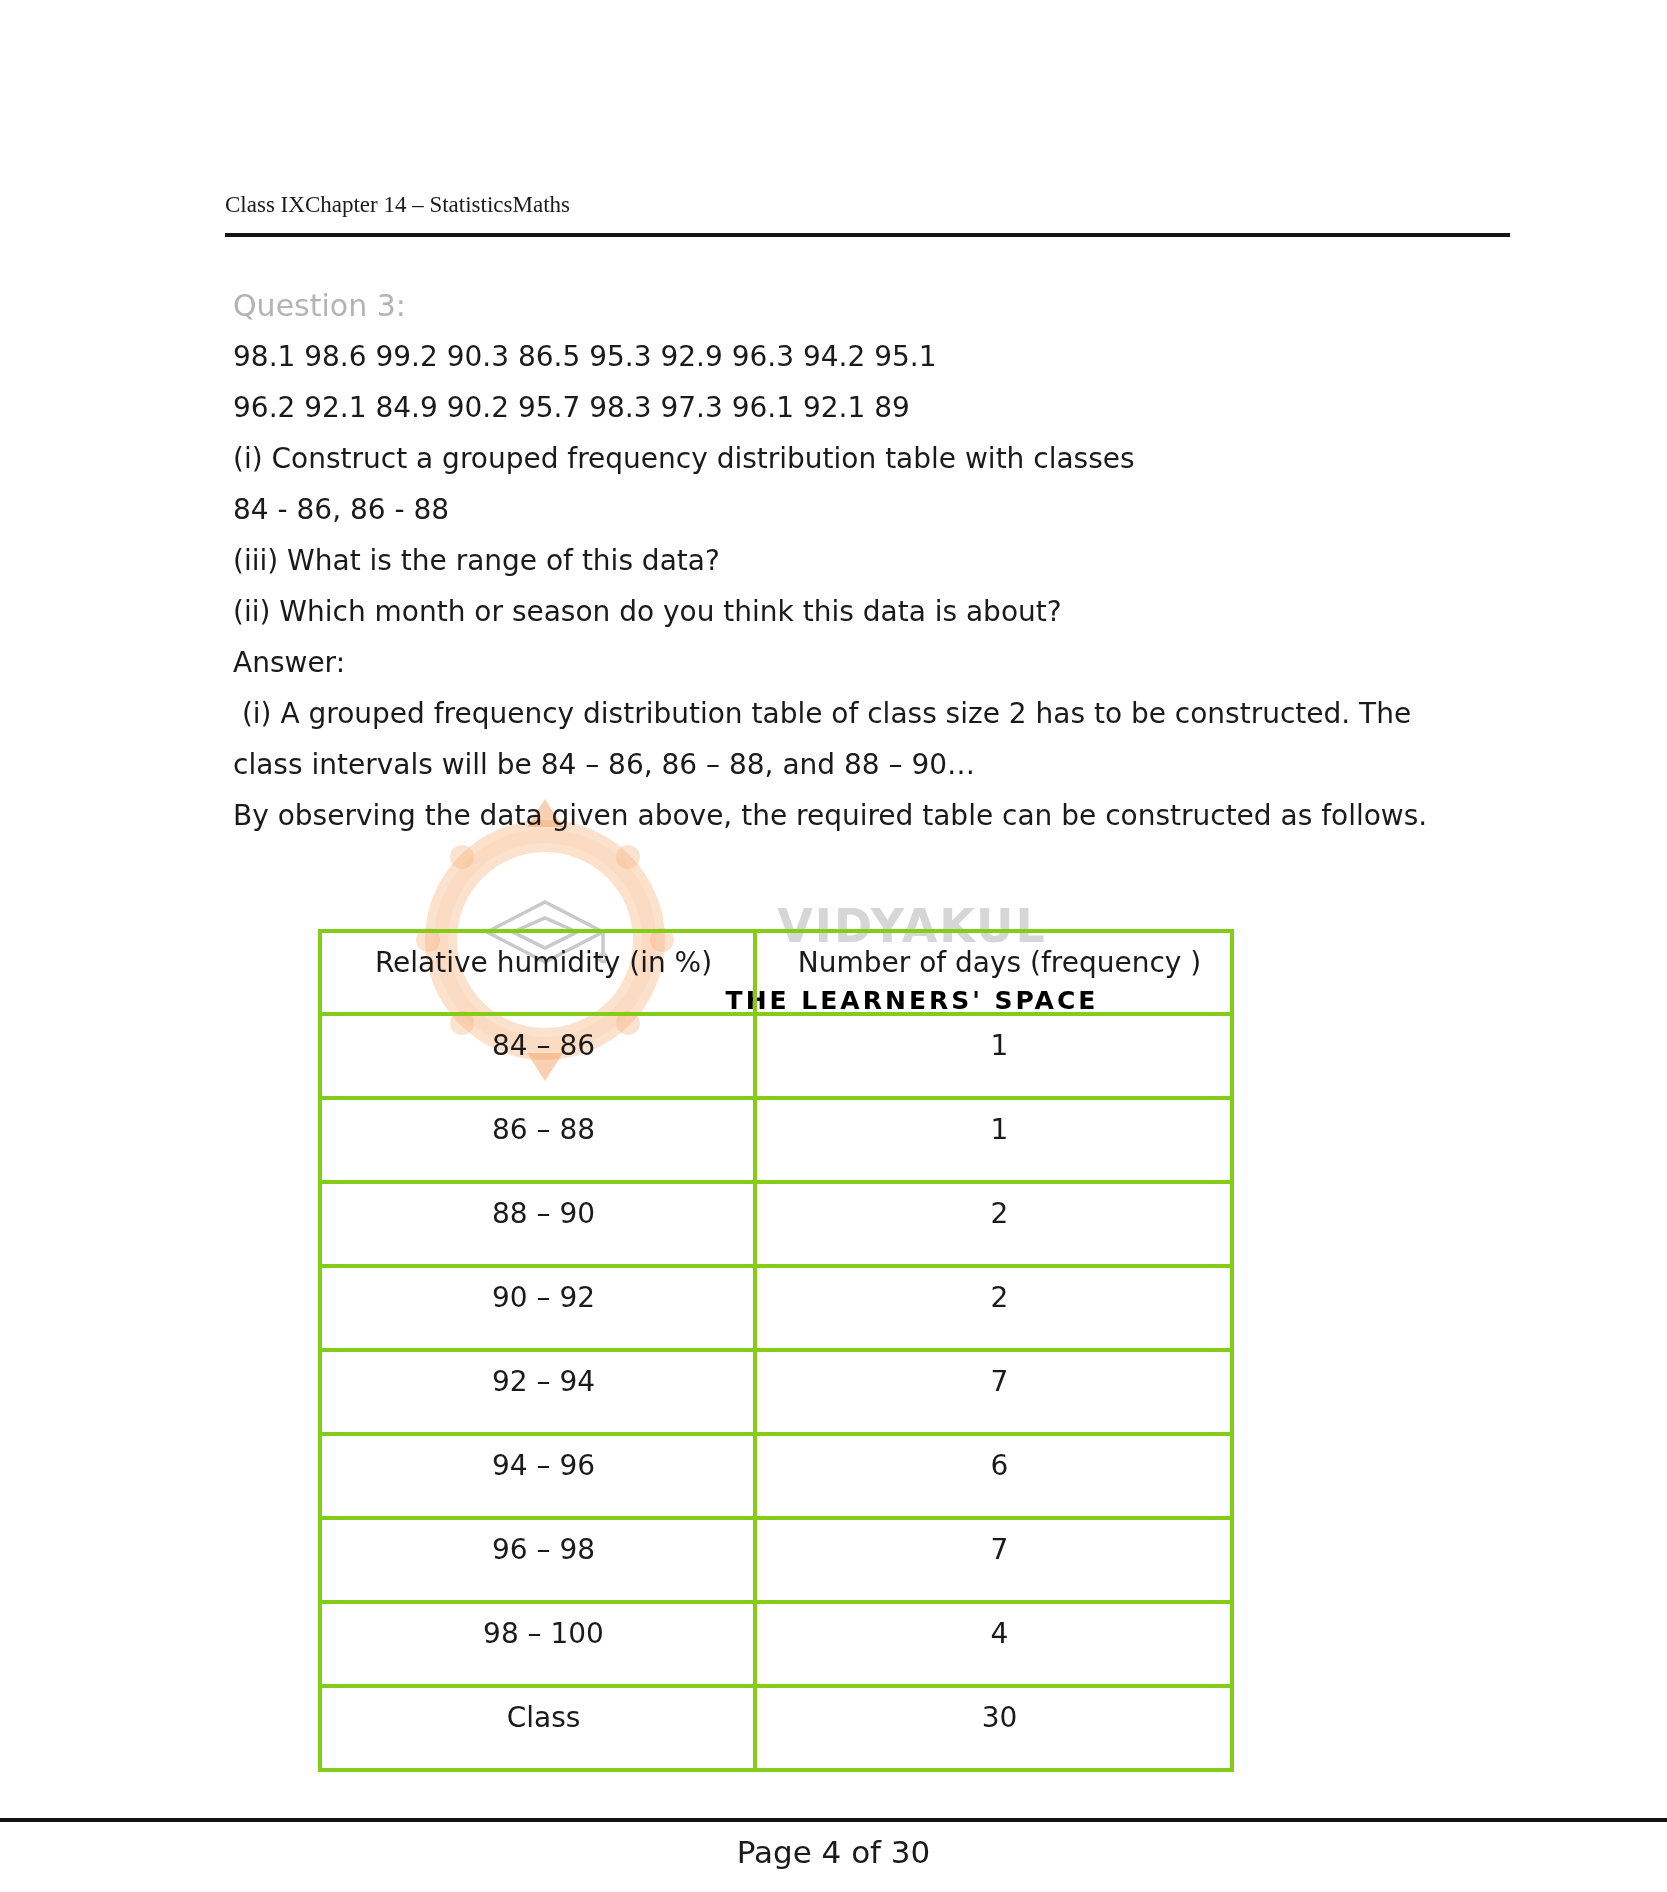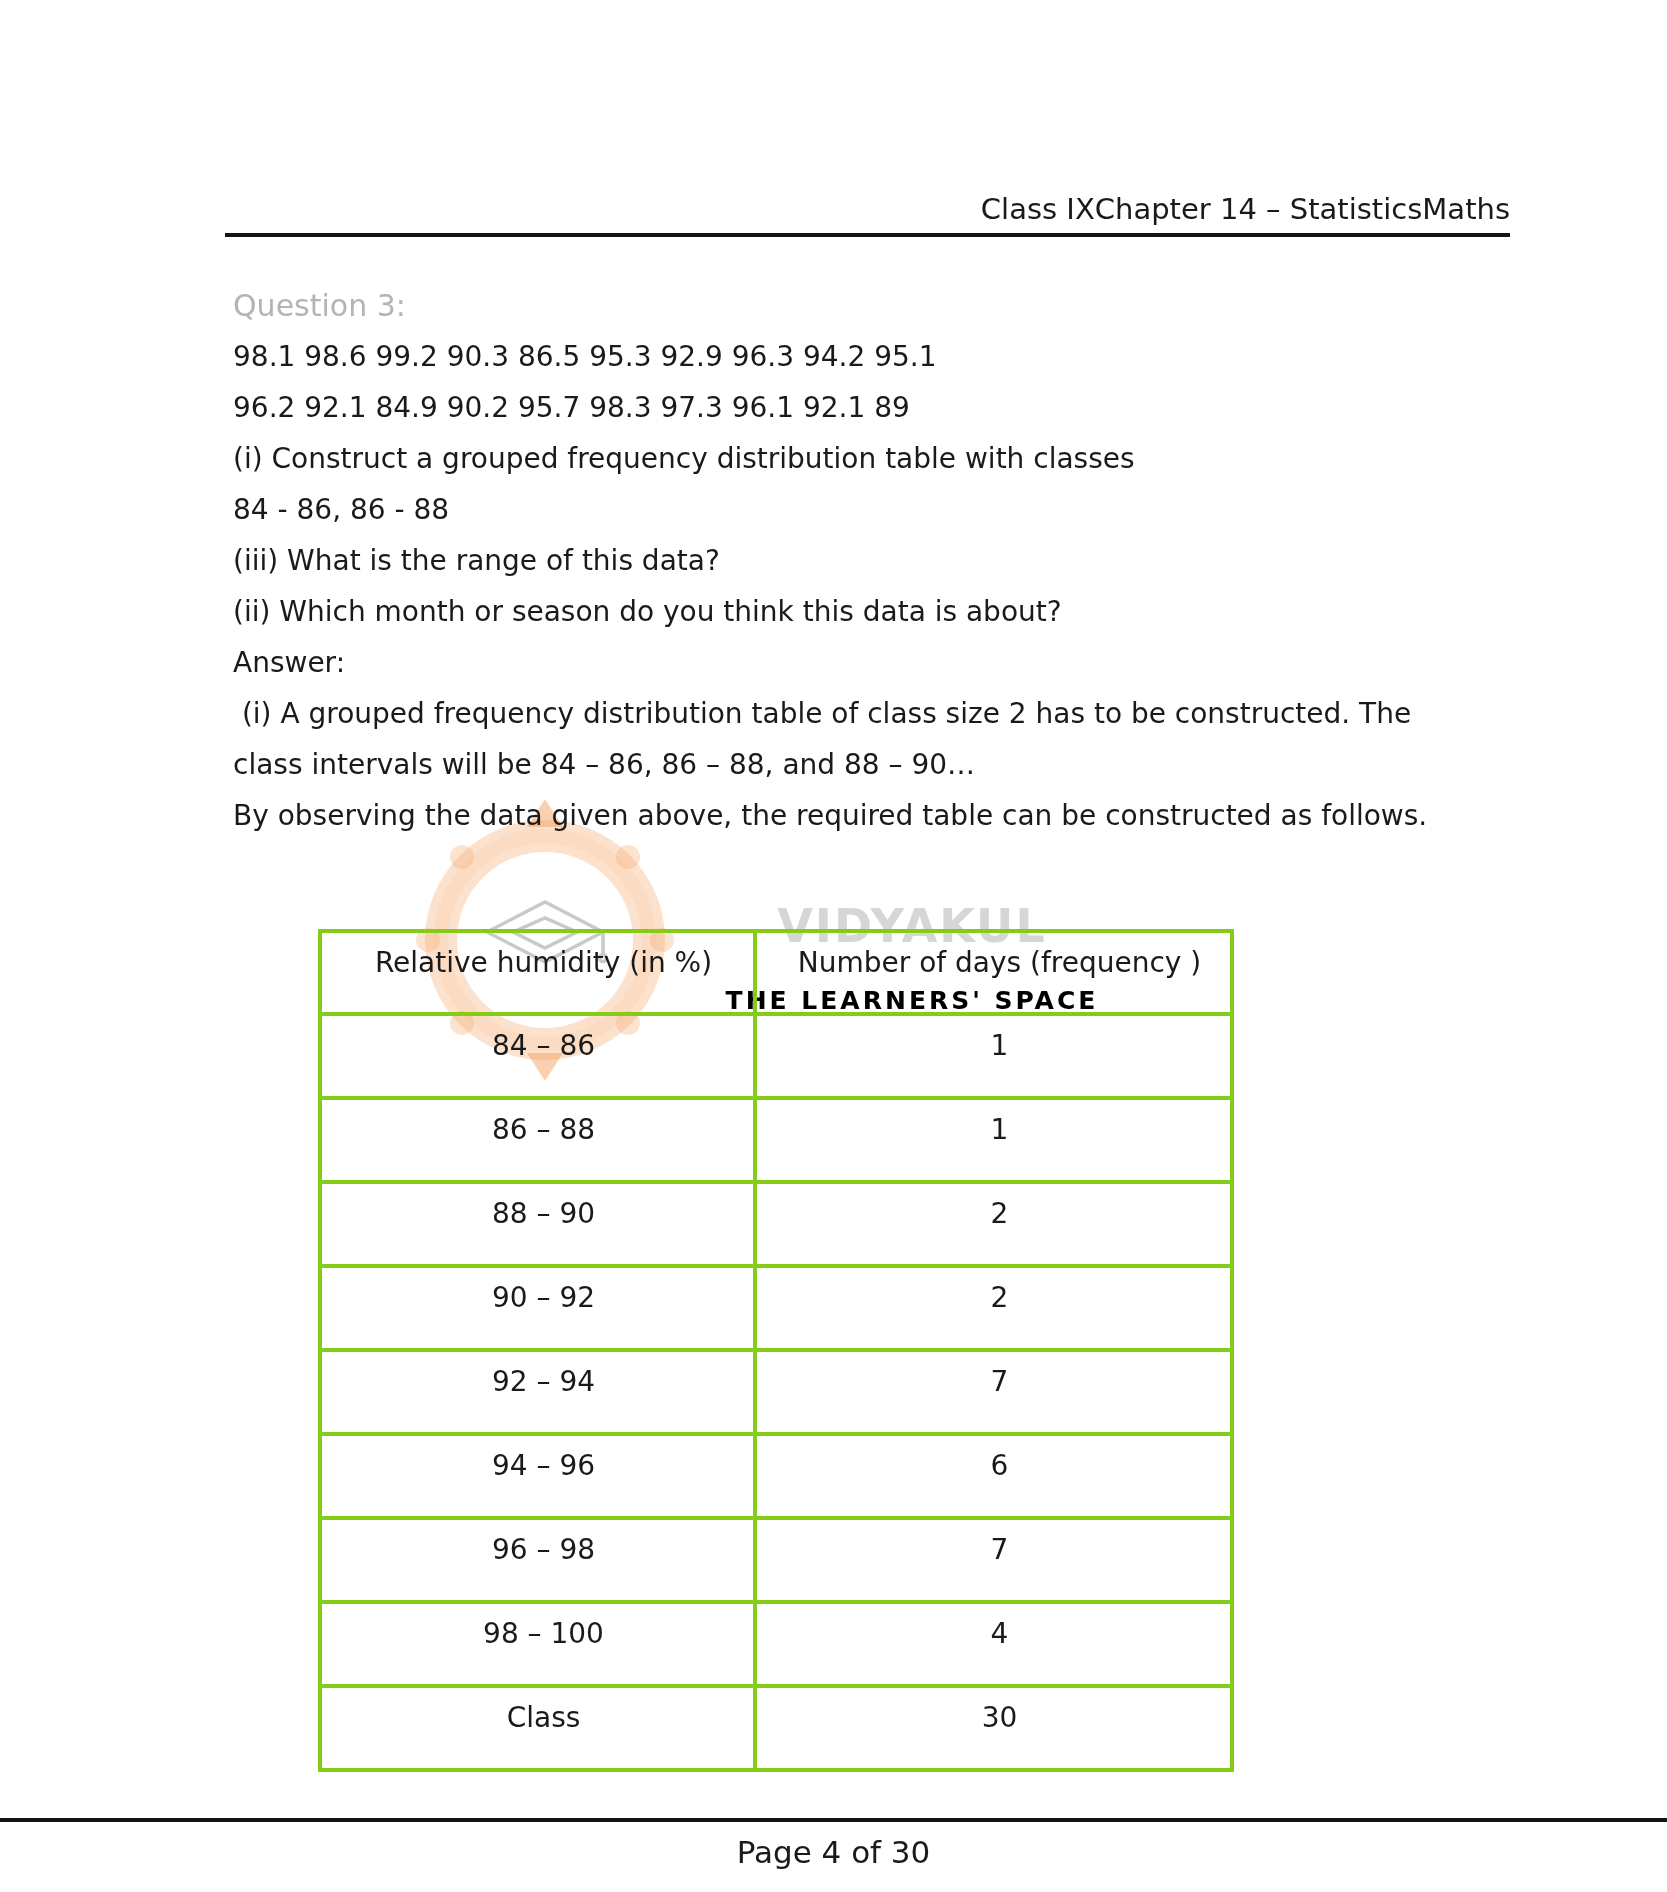--- a/index.html
+++ b/index.html
@@ -22,22 +22,23 @@
   }
   .wm-tagline {
     position: absolute; left: 562px; top: 986px; width: 700px;
     text-align: center; font-size: 25px; font-weight: bold;
     color: #000000; letter-spacing: 3px; white-space: nowrap;
   }
   
   .content { position: absolute; inset: 0; z-index: 1; }
   .header-strip {
     position: absolute; left: 225px; top: 192px; width: 1285px;
-    display: flex; justify-content: flex-end; align-items: baseline;
-    font-size: 29px;
+    display: flex; justify-content: flex-start; align-items: baseline;
+    font-size: 23px;
+    font-family: Liberation Serif, serif;
   }
   .header-rule {
     position: absolute; left: 225px; top: 233px; width: 1285px; height: 4px;
     background: #141414;
   }
   .body-block {
     position: absolute; left: 233px; top: 256px;
     font-size: 28px; line-height: 51px;
   }
   .bodyline { white-space: pre; }

